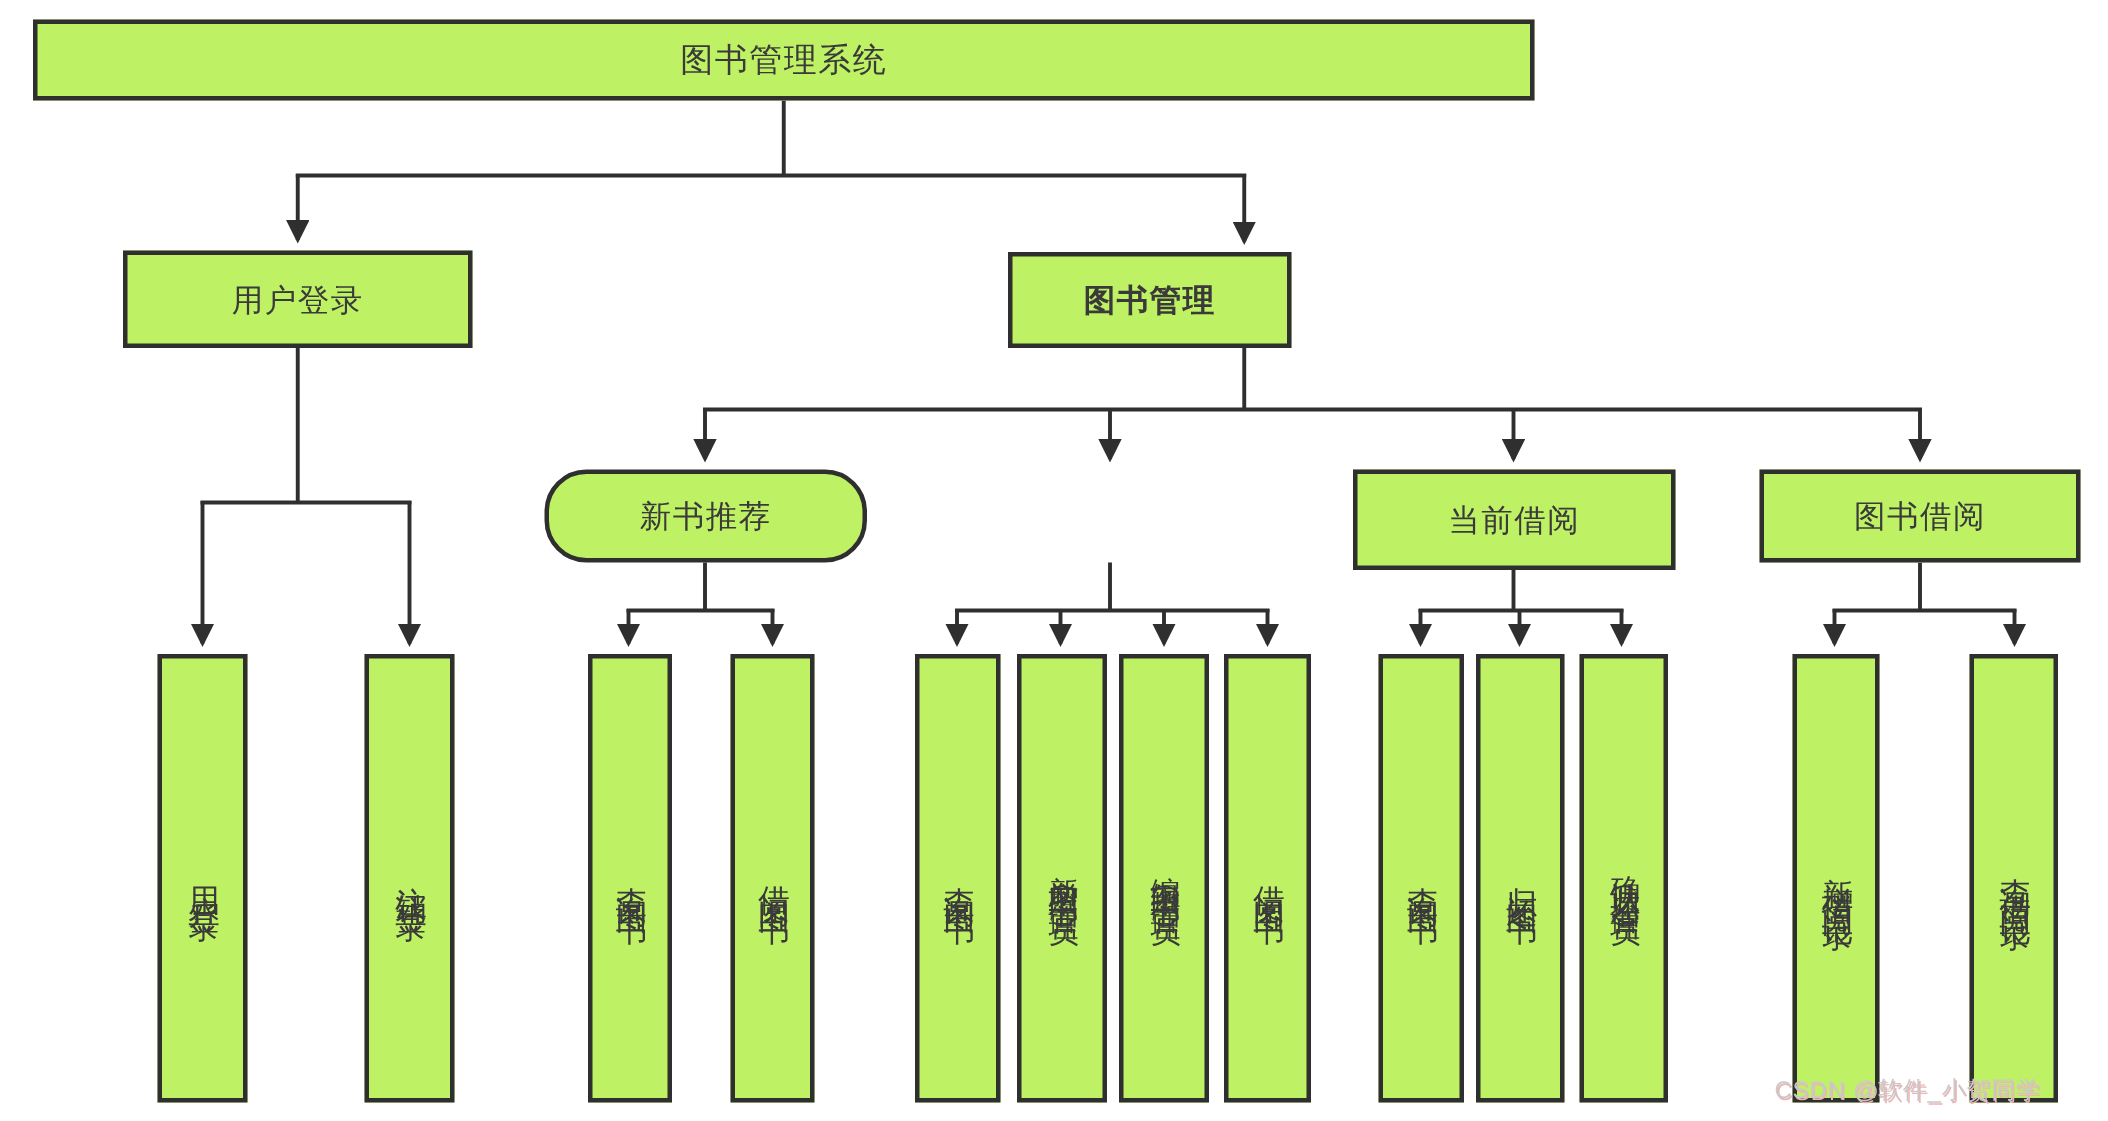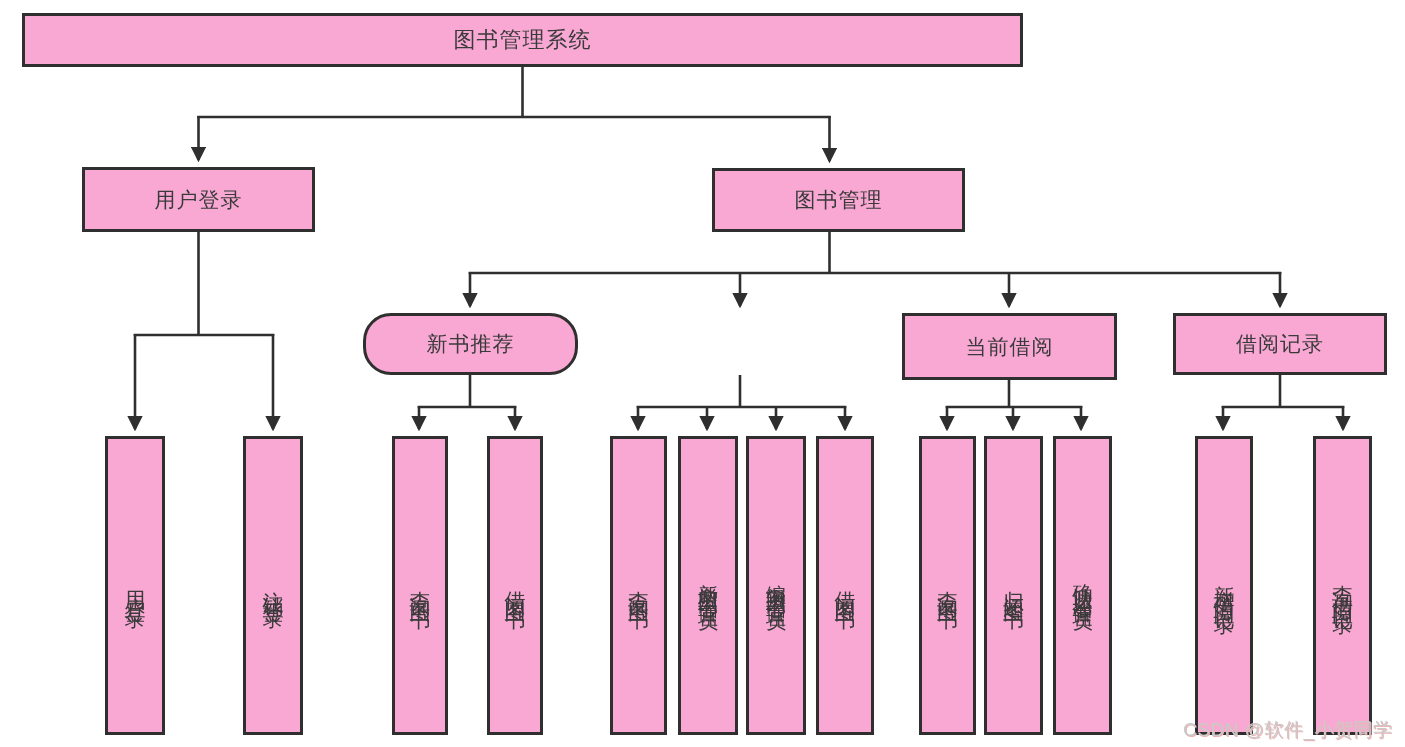--- a/index.html
+++ b/index.html
@@ -24,21 +24,21 @@
     width:1405px;height:747px;
     pointer-events:none;
   }
   .connectors line{
     stroke:var(--line);
     stroke-width:2.6;
   }
   .node{
     position:absolute;
     box-sizing:border-box;
-    background:#f9a8d4;
+    background:#bef264;
     border:3px solid var(--line);
     display:flex;
     align-items:center;
     justify-content:center;
     color:var(--text);
   }
   .hbox{
     font-size:21px;
     letter-spacing:1px;
     white-space:nowrap;
@@ -61,21 +61,21 @@
   }
   .vtext.long{
     letter-spacing:4px;
     font-size:20px;
   }
   .watermark{
     position:absolute;
     left:1183px;
     top:717px;
     width:222px;
-    font-size:19px;
+    font-size:16px;
     color:var(--wm);
     text-shadow:1px 1px 0 var(--wm-shadow);
     white-space:nowrap;
     letter-spacing:0.5px;
   }
 </style>
 </head>
 <body>
 
 <div class="canvas">
@@ -124,25 +124,25 @@
 
     <line x1="1280" y1="375" x2="1280" y2="407"></line>
     <line x1="1221.7" y1="407" x2="1344.3" y2="407"></line>
     <line x1="1223" y1="406" x2="1223" y2="429" marker-end="url(#arrow)"></line>
     <line x1="1343" y1="406" x2="1343" y2="429" marker-end="url(#arrow)"></line>
   </svg>
 
   <div class="node hbox rootbox" style="left:22px;top:13px;width:1001px;height:54px;">图书管理系统</div>
 
   <div class="node hbox" style="left:82px;top:167px;width:233px;height:65px;">用户登录</div>
-  <div class="node hbox" style="left:712px;top:168px;width:253px;height:64px;">图书管理</div>
+  <div class="node hbox" style="left:672px;top:168px;width:189px;height:64px;font-weight:bold;">图书管理</div>
 
   <div class="node hbox" style="left:363px;top:313px;width:215px;height:62px;border-radius:28px;">新书推荐</div>
   <div class="node hbox" style="left:902px;top:313px;width:215px;height:67px;">当前借阅</div>
-  <div class="node hbox" style="left:1173px;top:313px;width:214px;height:62px;">借阅记录</div>
+  <div class="node hbox" style="left:1173px;top:313px;width:214px;height:62px;">图书借阅</div>
 
   <div class="node vbox" style="left:105px;width:60px;">
     <span class="vtext">用户登录</span>
   </div>
   <div class="node vbox" style="left:243px;width:60px;">
     <span class="vtext">注销登录</span>
   </div>
   <div class="node vbox" style="left:392px;width:56px;">
     <span class="vtext">查询图书</span>
   </div>

